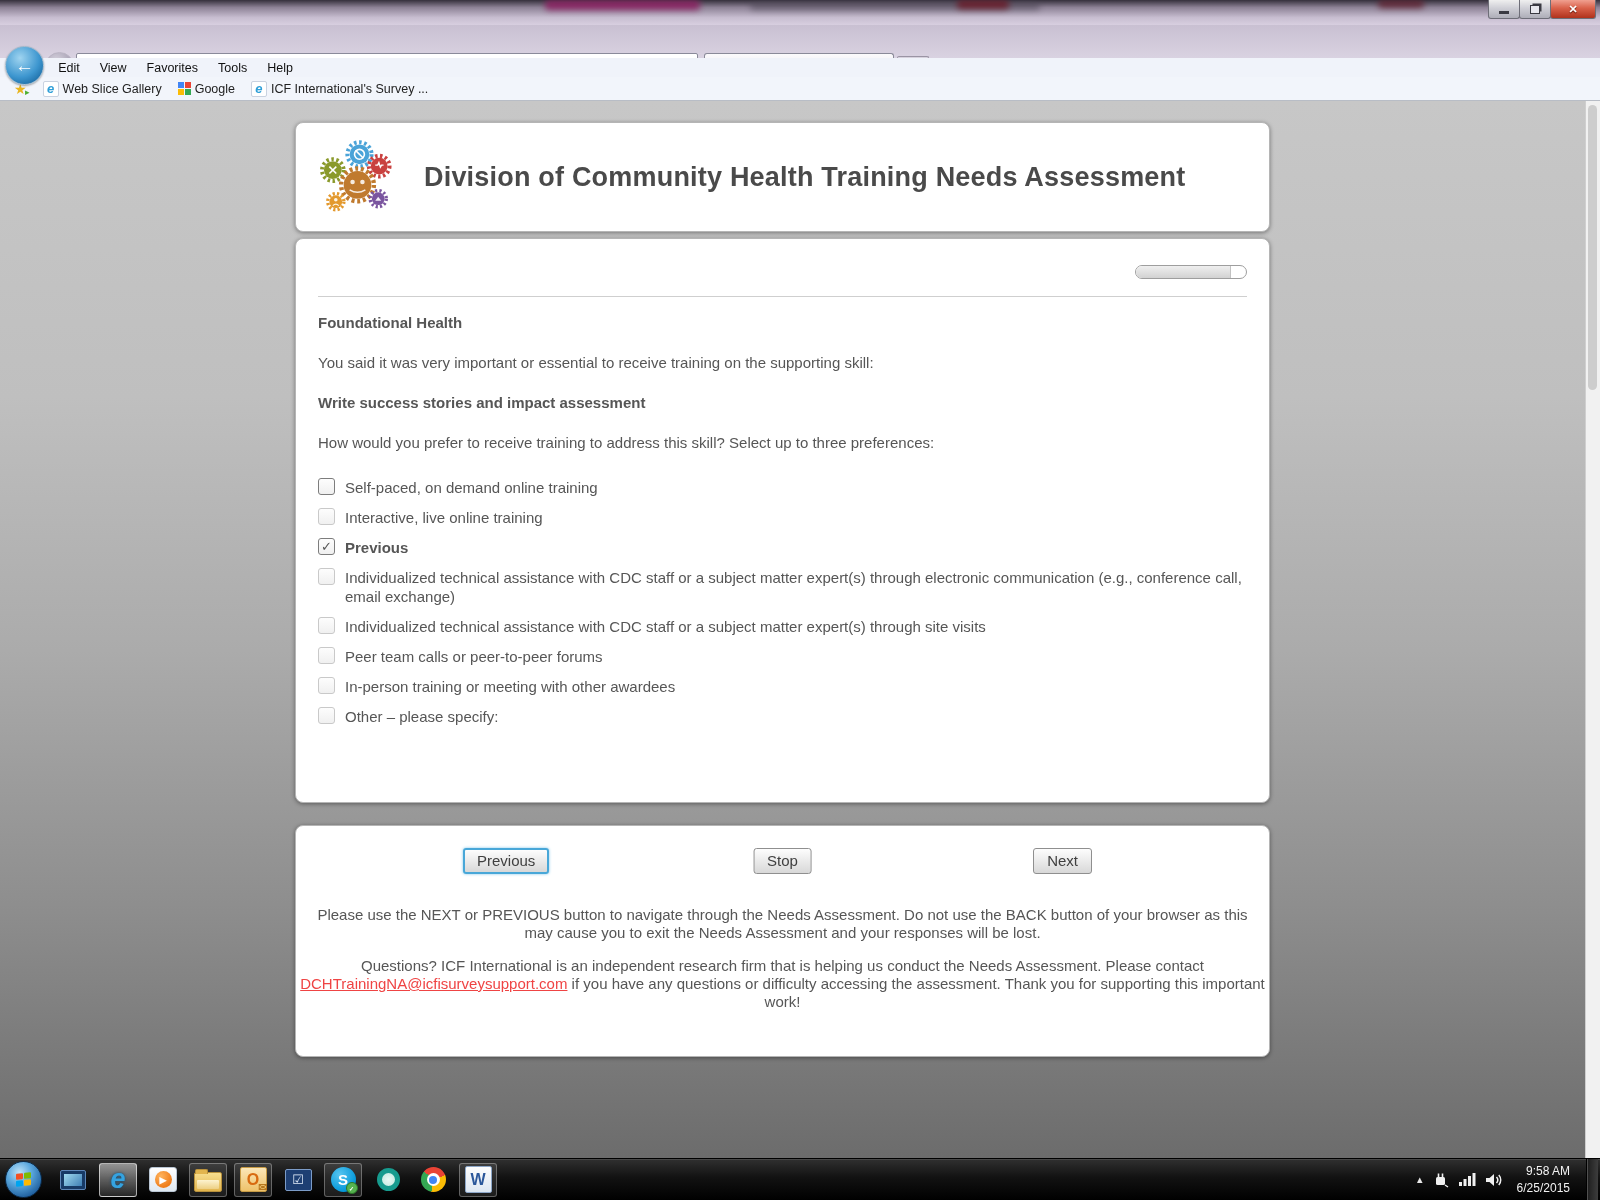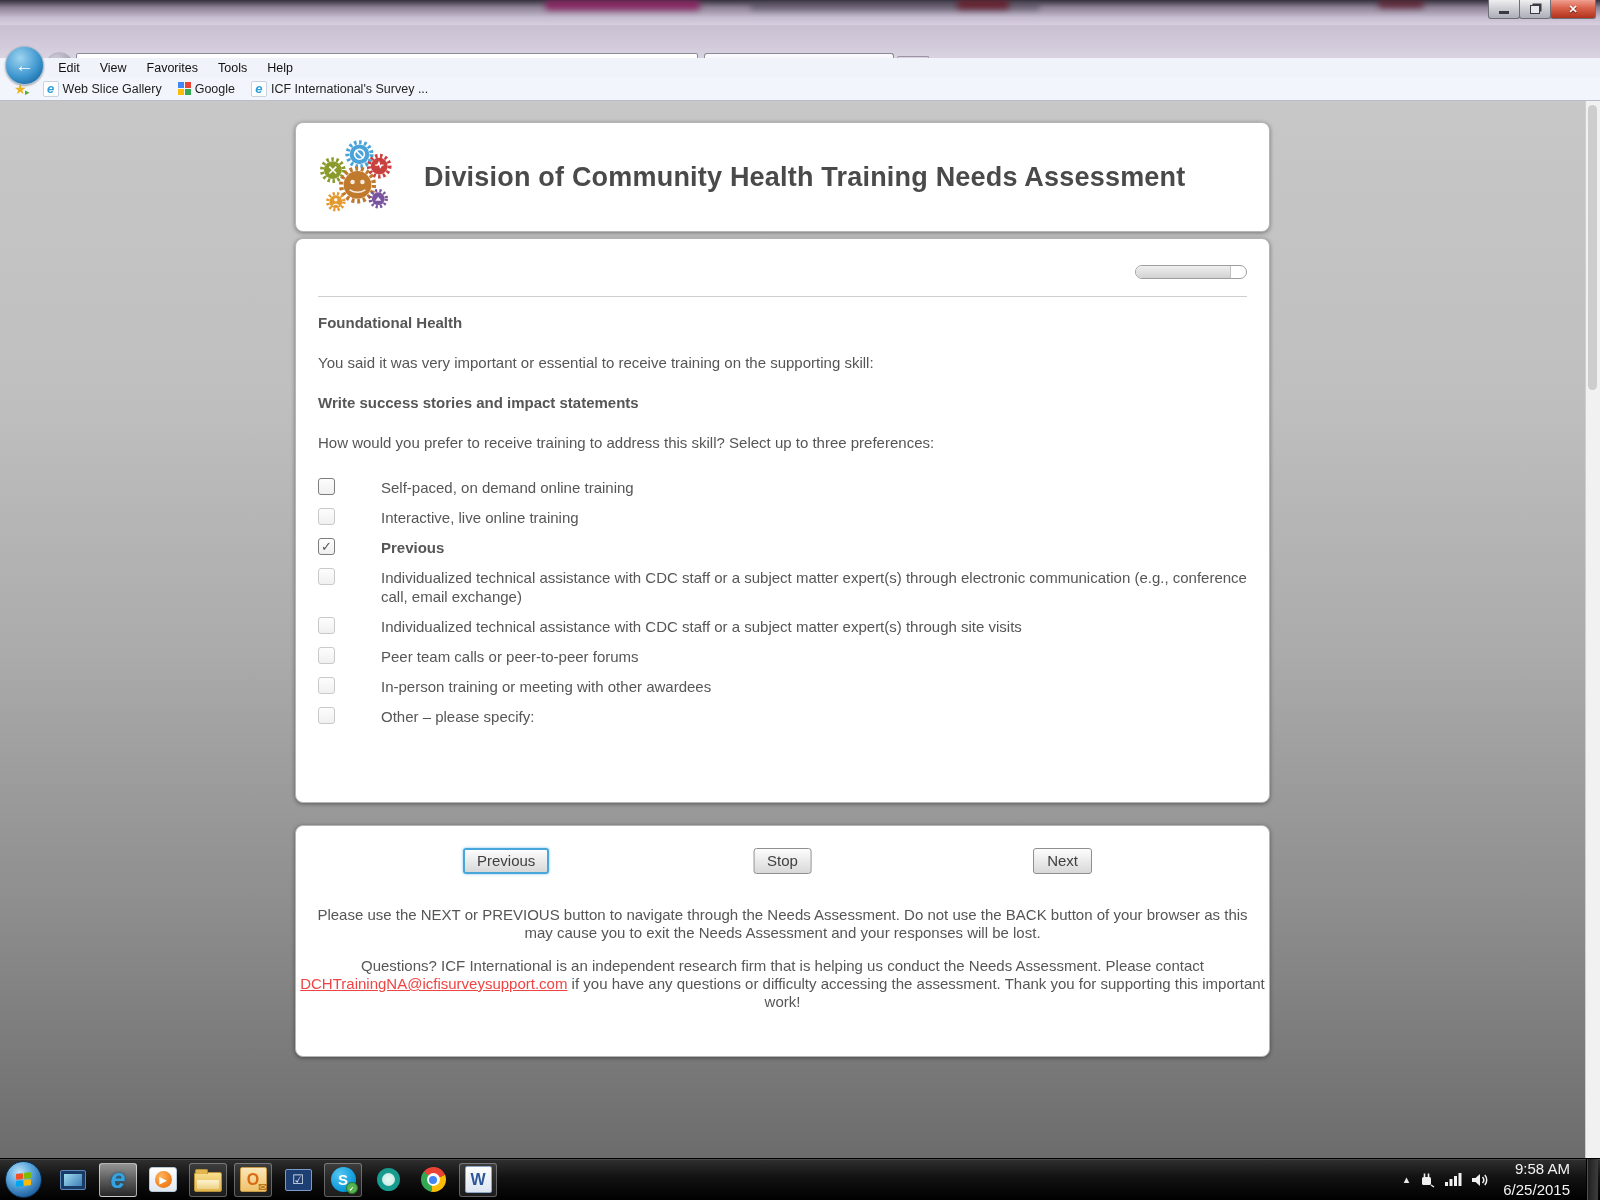--- a/index.html
+++ b/index.html
@@ -84,21 +84,21 @@
 
   .main{top:137px;height:565px;}
   .progress{position:absolute;right:22px;top:26px;width:110px;height:12px;border:1px solid #9e9e9e;
     border-radius:7px;background:#fff;overflow:hidden;}
   .progress-fill{height:100%;background:linear-gradient(#efefef,#d2d2d2);border-right:1px solid #c2c2c2;}
   .mainrule{position:absolute;left:22px;right:22px;top:57px;border-top:1px solid #cfcfcf;}
   .content{position:absolute;left:22px;right:22px;top:74px;font-size:15px;color:#565656;}
   .content p{margin:0 0 21px 0;line-height:19px;}
   .content p.b{font-weight:bold;}
   .content p.q{margin-bottom:26px;}
-  .option{display:flex;align-items:flex-start;margin-bottom:11px;gap:36px;}
+  .option{display:flex;align-items:flex-start;margin-bottom:11px;}
   .cb{width:17px;height:17px;border-radius:3px;box-sizing:border-box;flex:0 0 17px;margin-right:10px;
     display:flex;align-items:center;justify-content:center;background:linear-gradient(#fdfdfd,#f0f0f0);}
   .cb.light{border:1px solid #c9c9c9;}
   .cb.dark{border:1px solid #7d7d7d;}
   .cb.checked::before{content:"✓";font-size:13px;color:#555;line-height:1;}
   .cb-label{line-height:19px;max-width:905px;}
   .cb-label.bold{font-weight:bold;}
 
   .ftr{top:724px;height:232px;}
   .btn-row{position:relative;height:26px;margin-top:22px;}
@@ -158,21 +158,21 @@
     background:radial-gradient(circle,#eafaf6,#bfe8de);}
   .g-chrome{width:25px;height:25px;border-radius:50%;position:relative;
     background:conic-gradient(from -50deg,#ea4335 0 120deg,#fbbc05 0 240deg,#34a853 0 360deg);}
   .g-chrome::before{content:"";position:absolute;left:6px;top:6px;width:13px;height:13px;border-radius:50%;background:#fff;}
   .g-chrome::after{content:"";position:absolute;left:8.5px;top:8.5px;width:8px;height:8px;border-radius:50%;background:#4285f4;}
   .g-word{width:25px;height:25px;background:linear-gradient(#fdfdfd,#dce6f2);border:1px solid #8ca6c8;
     border-radius:2px;color:#2b579a;font-weight:bold;font-size:16px;display:flex;align-items:center;justify-content:center;}
 
   .tray{margin-left:auto;display:flex;align-items:center;gap:10px;padding-right:2px;}
   .tray-arrow{color:#e8e8e8;font-size:11px;}
-  .clock{font-size:15px;color:#f2f2f2;text-align:right;line-height:1.35;margin:0 6px 0 4px;}
+  .clock{font-size:12px;color:#f2f2f2;text-align:right;line-height:1.35;margin:0 6px 0 4px;}
   .showdesk{width:11px;height:42px;background:linear-gradient(90deg,#1d1d1d,#3d3d3d);
     border-left:1px solid #000;box-shadow:inset 1px 0 0 rgba(255,255,255,.22);}
 </style>
 </head>
 <body>
 
 <div id="stage">
 
   <div class="titlebar">
     <div class="smudge sm1"></div>
@@ -313,21 +313,21 @@
     </div>
 
     <div class="panel main">
       <div class="progress">
         <div class="progress-fill" style="width: 85%;"></div>
       </div>
       <div class="mainrule"></div>
       <div class="content">
         <p class="b">Foundational Health</p>
         <p>You said it was very important or essential to receive training on the supporting skill:</p>
-        <p class="b">Write success stories and impact statements</p>
+        <p class="b">Write success stories and impact assessment</p>
         <p class="q">How would you prefer to receive training to address this skill? Select up to three preferences:</p>
         <div>
   <div class="option">
     <span class="cb dark"></span>
     <span class="cb-label">Self-paced, on demand online training</span>
   </div>
 
   <div class="option">
     <span class="cb light"></span>
     <span class="cb-label">Interactive, live online training</span>

